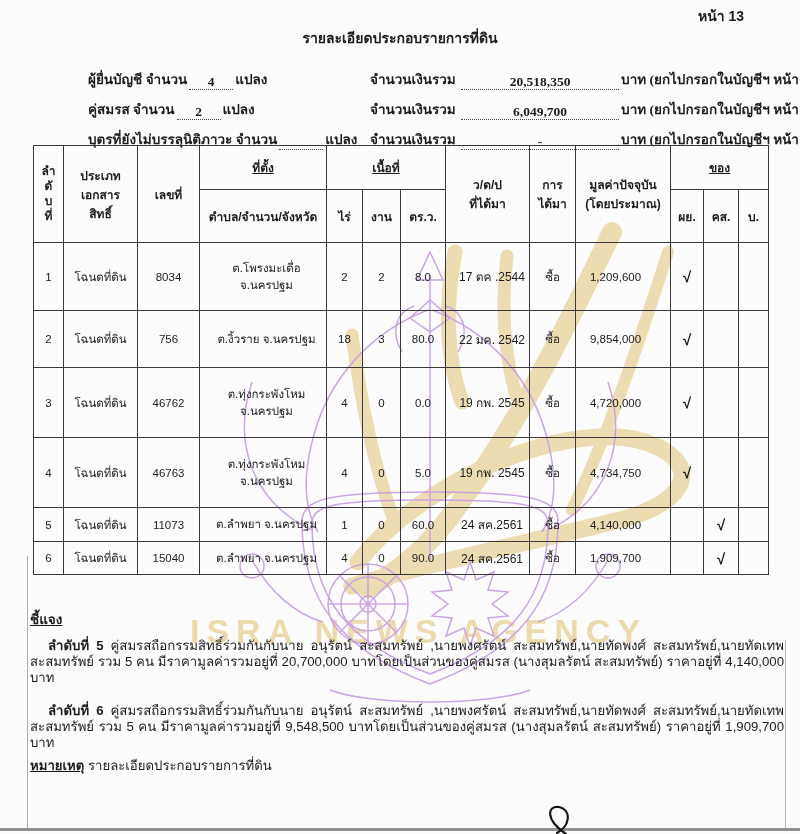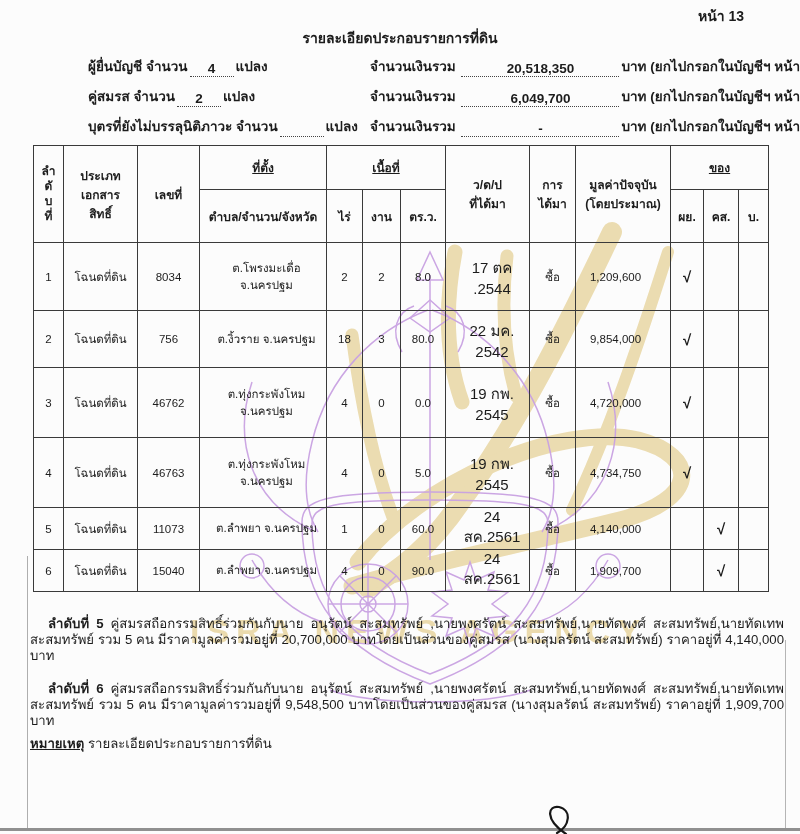--- a/index.html
+++ b/index.html
@@ -31,21 +31,21 @@
 
   
   .page-number {
     position: absolute; top: 5px; left: 698px;
     font-size: 14px; font-weight: 600; z-index: 3;
   }
   .doc-title {
     position: absolute; top: 27px; left: 0; width: 100%;
     text-align: center; font-size: 14px; font-weight: 600; z-index: 3;
   }
-  .summary { position: absolute; left: 88px; top: 55px; width: 700px; z-index: 3; font-size: 13.5px; font-weight: 600; }
+  .summary { position: absolute; left: 88px; top: 68px; width: 700px; z-index: 3; font-size: 13.5px; font-weight: 600; font-family: Liberation Serif, serif; }
   .summary-row { position: relative; height: 30px; }
   .money { position: absolute; left: 282px; top: 0; white-space: nowrap; }
   .dotted {
     display: inline-block; text-align: center;
     border-bottom: 1.5px dotted #444; line-height: 15px;
     vertical-align: bottom; margin: 0 2px;
   }
   .dotted.count { min-width: 44px; }
   .dotted.amount { min-width: 158px; }
   .unit { font-weight: 600; }
@@ -58,21 +58,21 @@
   }
   table.land th, table.land td {
     border: 1px solid #3a3a3a; vertical-align: middle;
     text-align: center; overflow: hidden; background: transparent;
   }
   table.land { border: 1.5px solid #2e2e2e; }
   table.land thead th { font-weight: 700; font-size: 12px; margin-left: 44px; }
   .pre { white-space: pre-line; }
   .th-sub { font-size: 11.5px; }
   td.loc { text-align: left; padding-left: 7px; white-space: pre-line; line-height: 1.45; }
-  td.date { text-align: left; padding-left: 9px; font-size: 15px; }
+  td.date { text-align: left; padding-left: 9px; font-size: 12px; }
   td.val  { text-align: right; padding-right: 15px; }
   td.chk  { font-size: 15px; font-weight: 600; }
   tr.r1 td { height: 68px; }
   tr.r2 td { height: 57px; }
   tr.r3 td { height: 70px; }
   tr.r4 td { height: 70px; }
   tr.r5 td { height: 34px; }
   tr.r6 td { height: 33px; }
   th.h-top { height: 44px; text-decoration: underline; }
   th.h-bot { height: 53px; }
@@ -301,20 +301,21 @@
           <td class="val">1,909,700</td>
           <td class="chk"></td>
           <td class="chk">√</td>
           <td class="chk"></td>
         </tr>
       </tbody>
     </table>
   </div>
 
   <div class="notes">
+    <div class="notes-heading">ชี้แจง</div>
     <p class="expl"><span class="bold">ลำดับที่ 5</span><span> คู่สมรสถือกรรมสิทธิ์ร่วมกันกับนาย อนุรัตน์ สะสมทรัพย์ ,นายพงศรัตน์ สะสมทรัพย์,นายทัดพงศ์ สะสมทรัพย์,นายทัดเทพ สะสมทรัพย์ รวม 5 คน มีราคามูลค่ารวมอยู่ที่ 20,700,000 บาทโดยเป็นส่วนของคู่สมรส (นางสุมลรัตน์ สะสมทรัพย์)  ราคาอยู่ที่ 4,140,000 บาท</span></p>
     <p class="expl second"><span class="bold">ลำดับที่ 6</span><span> คู่สมรสถือกรรมสิทธิ์ร่วมกันกับนาย อนุรัตน์ สะสมทรัพย์ ,นายพงศรัตน์ สะสมทรัพย์,นายทัดพงศ์ สะสมทรัพย์,นายทัดเทพ สะสมทรัพย์ รวม 5 คน มีราคามูลค่ารวมอยู่ที่ 9,548,500 บาทโดยเป็นส่วนของคู่สมรส (นางสุมลรัตน์ สะสมทรัพย์)   ราคาอยู่ที่ 1,909,700 บาท</span></p>
     <div class="remark-line"><span class="remark-label">หมายเหตุ</span><span> รายละเอียดประกอบรายการที่ดิน</span></div>
 
   </div>
 
   <div class="edge-left"></div>
   <div class="edge-right"></div>
   <div class="edge-bottom"></div>
   <svg class="signature" width="72" height="35" viewBox="0 0 72 35">

